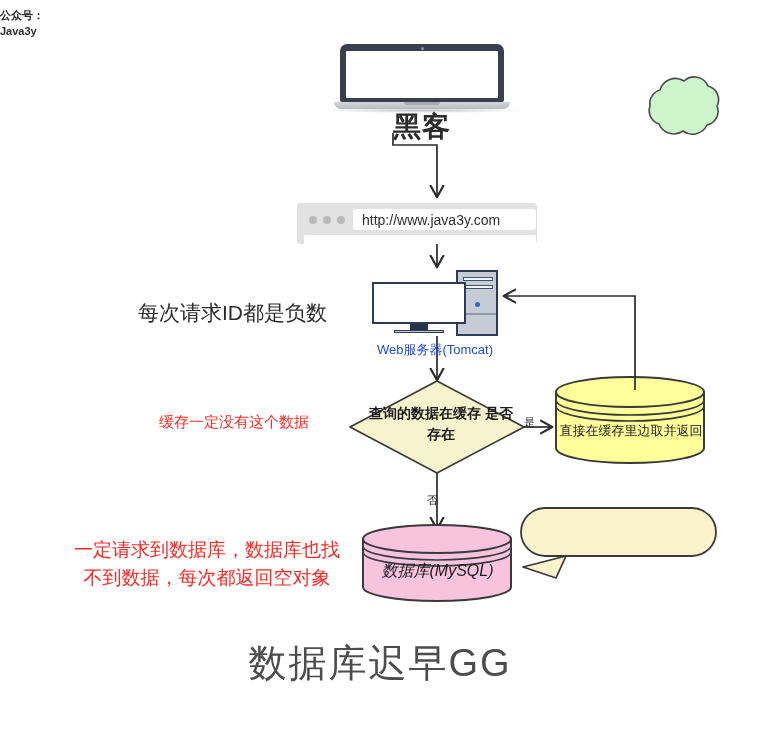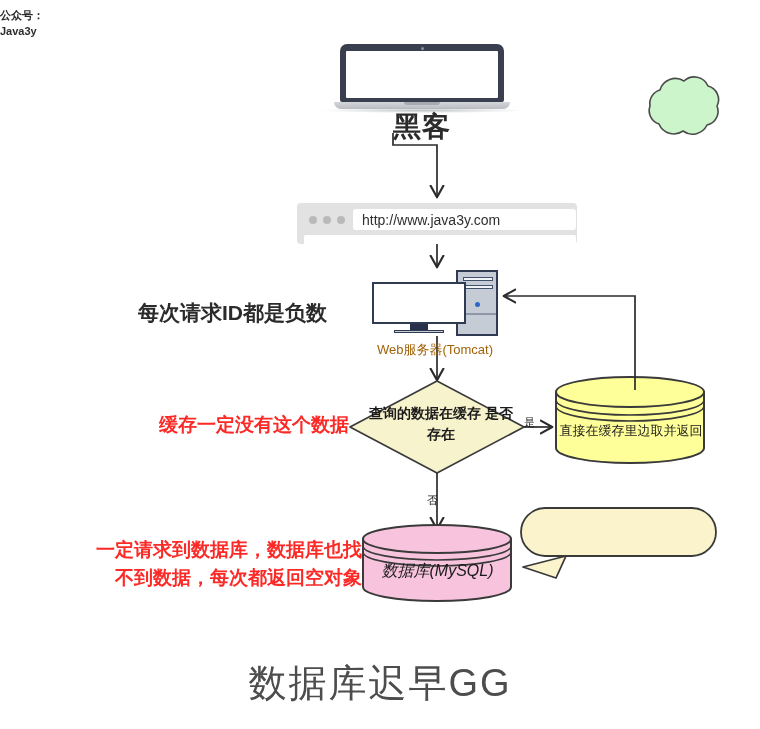--- a/index.html
+++ b/index.html
@@ -69,21 +69,21 @@
     font-size: 28px;
     font-weight: bold;
     color: #2b2b2b;
     letter-spacing: 1px;
   }
 
   
   .browser {
     position: absolute;
     left: 297px; top: 203px;
-    width: 280px; height: 41px;
+    width: 240px; height: 41px;
     background: #e2e2e2;
     border-radius: 4px;
     padding: 6px 1px 0 7px;
   }
   .browser-row {
     display: flex; align-items: center; height: 21px;
   }
   .browser-dots { display: flex; gap: 6px; padding: 0 8px 0 5px; }
   .browser-dots i {
     display: block; width: 8px; height: 8px;
@@ -141,42 +141,42 @@
     width: 18px; height: 6px; background: #27324a;
   }
   .mon-foot {
     position: absolute; left: 22px; top: 60px;
     width: 50px; height: 3px; background: #c6ccd6; border: 1px solid #2e3b52;
   }
   .label-server {
     position: absolute;
     left: 342px; top: 341px;
     width: 186px; text-align: center;
-    font-size: 13px; color: #a16207;
+    font-size: 13px; color: #1d4ed8;
   }
 
   
   .ann {
     position: absolute;
-    font-weight: bold;
+    font-weight: normal;
     white-space: pre-line;
     line-height: 1.45;
   }
   .ann-black {
     left: 138px; top: 298px;
     font-size: 21px; color: #2b2b2b;
   }
   .ann-red-1 {
     left: 159px; top: 411px;
-    font-size: 19px; color: #fb2a27;
+    font-size: 15px; color: #fb2a27;
   }
   .ann-red-2 {
     left: 52px; top: 536px;
     font-size: 19px; color: #fb2a27;
-    text-align: right;
+    text-align: center;
     width: 310px;
   }
 
   
   .shape-label {
     position: absolute;
     text-align: center;
     color: #1b1b1b;
   }
   .diamond-label {
@@ -209,21 +209,20 @@
   .edge-yes { left: 524px; top: 415px; }
   .edge-no  { left: 427px; top: 493px; }
 
   .footer-title {
     position: absolute;
     left: 0; top: 638px; width: 760px;
     text-align: center;
     font-size: 38px;
     color: #4d4d4d;
     letter-spacing: 2px;
-    margin-top: 20px;
   }
 </style>
 </head>
 <body>
 
 <div id="canvas">
 
   <svg id="svg-layer" viewBox="0 0 760 729" xmlns="http://www.w3.org/2000/svg">
     <defs>
       <marker id="arrow" viewBox="0 0 12 12" refX="9" refY="6" markerWidth="9" markerHeight="9" orient="auto-start-reverse">

